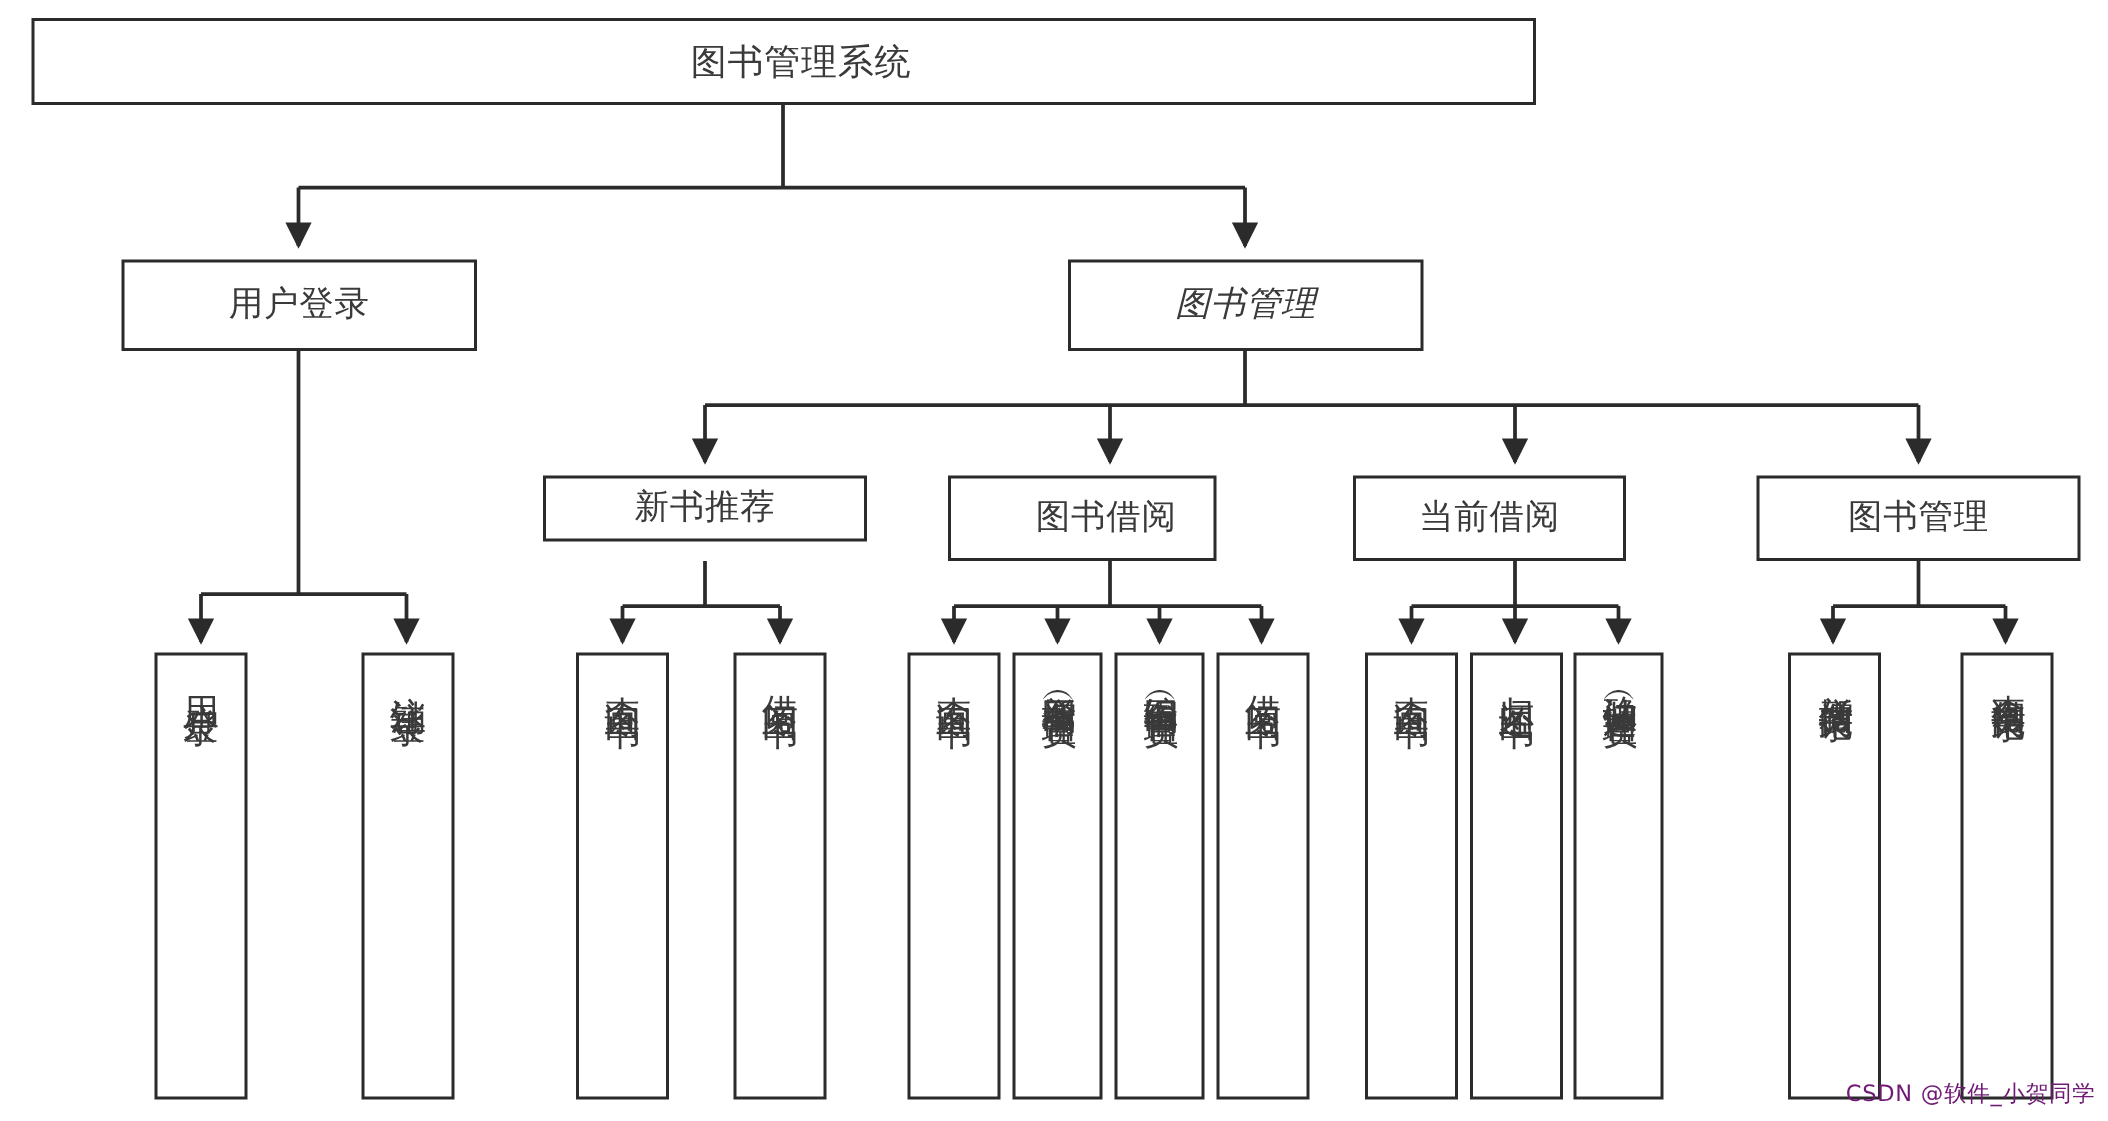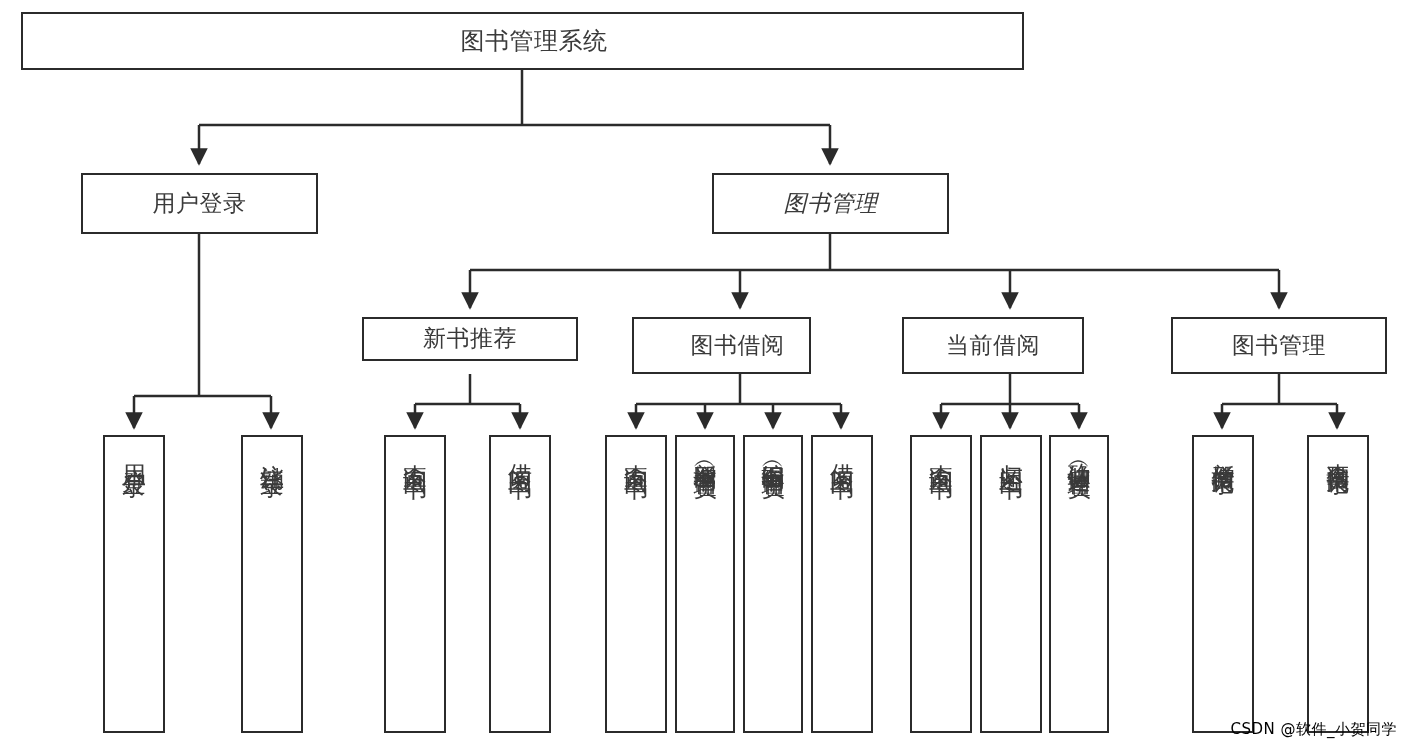--- a/index.html
+++ b/index.html
@@ -67,21 +67,21 @@
   }
   .node.vert.tall .lbl {
     font-size: 23px;
     letter-spacing: 2px;
   }
   .watermark {
     position: absolute;
     right: 8px;
     bottom: 8px;
     font-size: 15px;
-    color: #000000;
+    color: #701a75;
     white-space: nowrap;
     letter-spacing: 0.5px;
   }
 </style>
 </head>
 <body>
 
 <div id="canvas">
 
   <svg id="edges" viewBox="0 0 1405 747" xmlns="http://www.w3.org/2000/svg">

